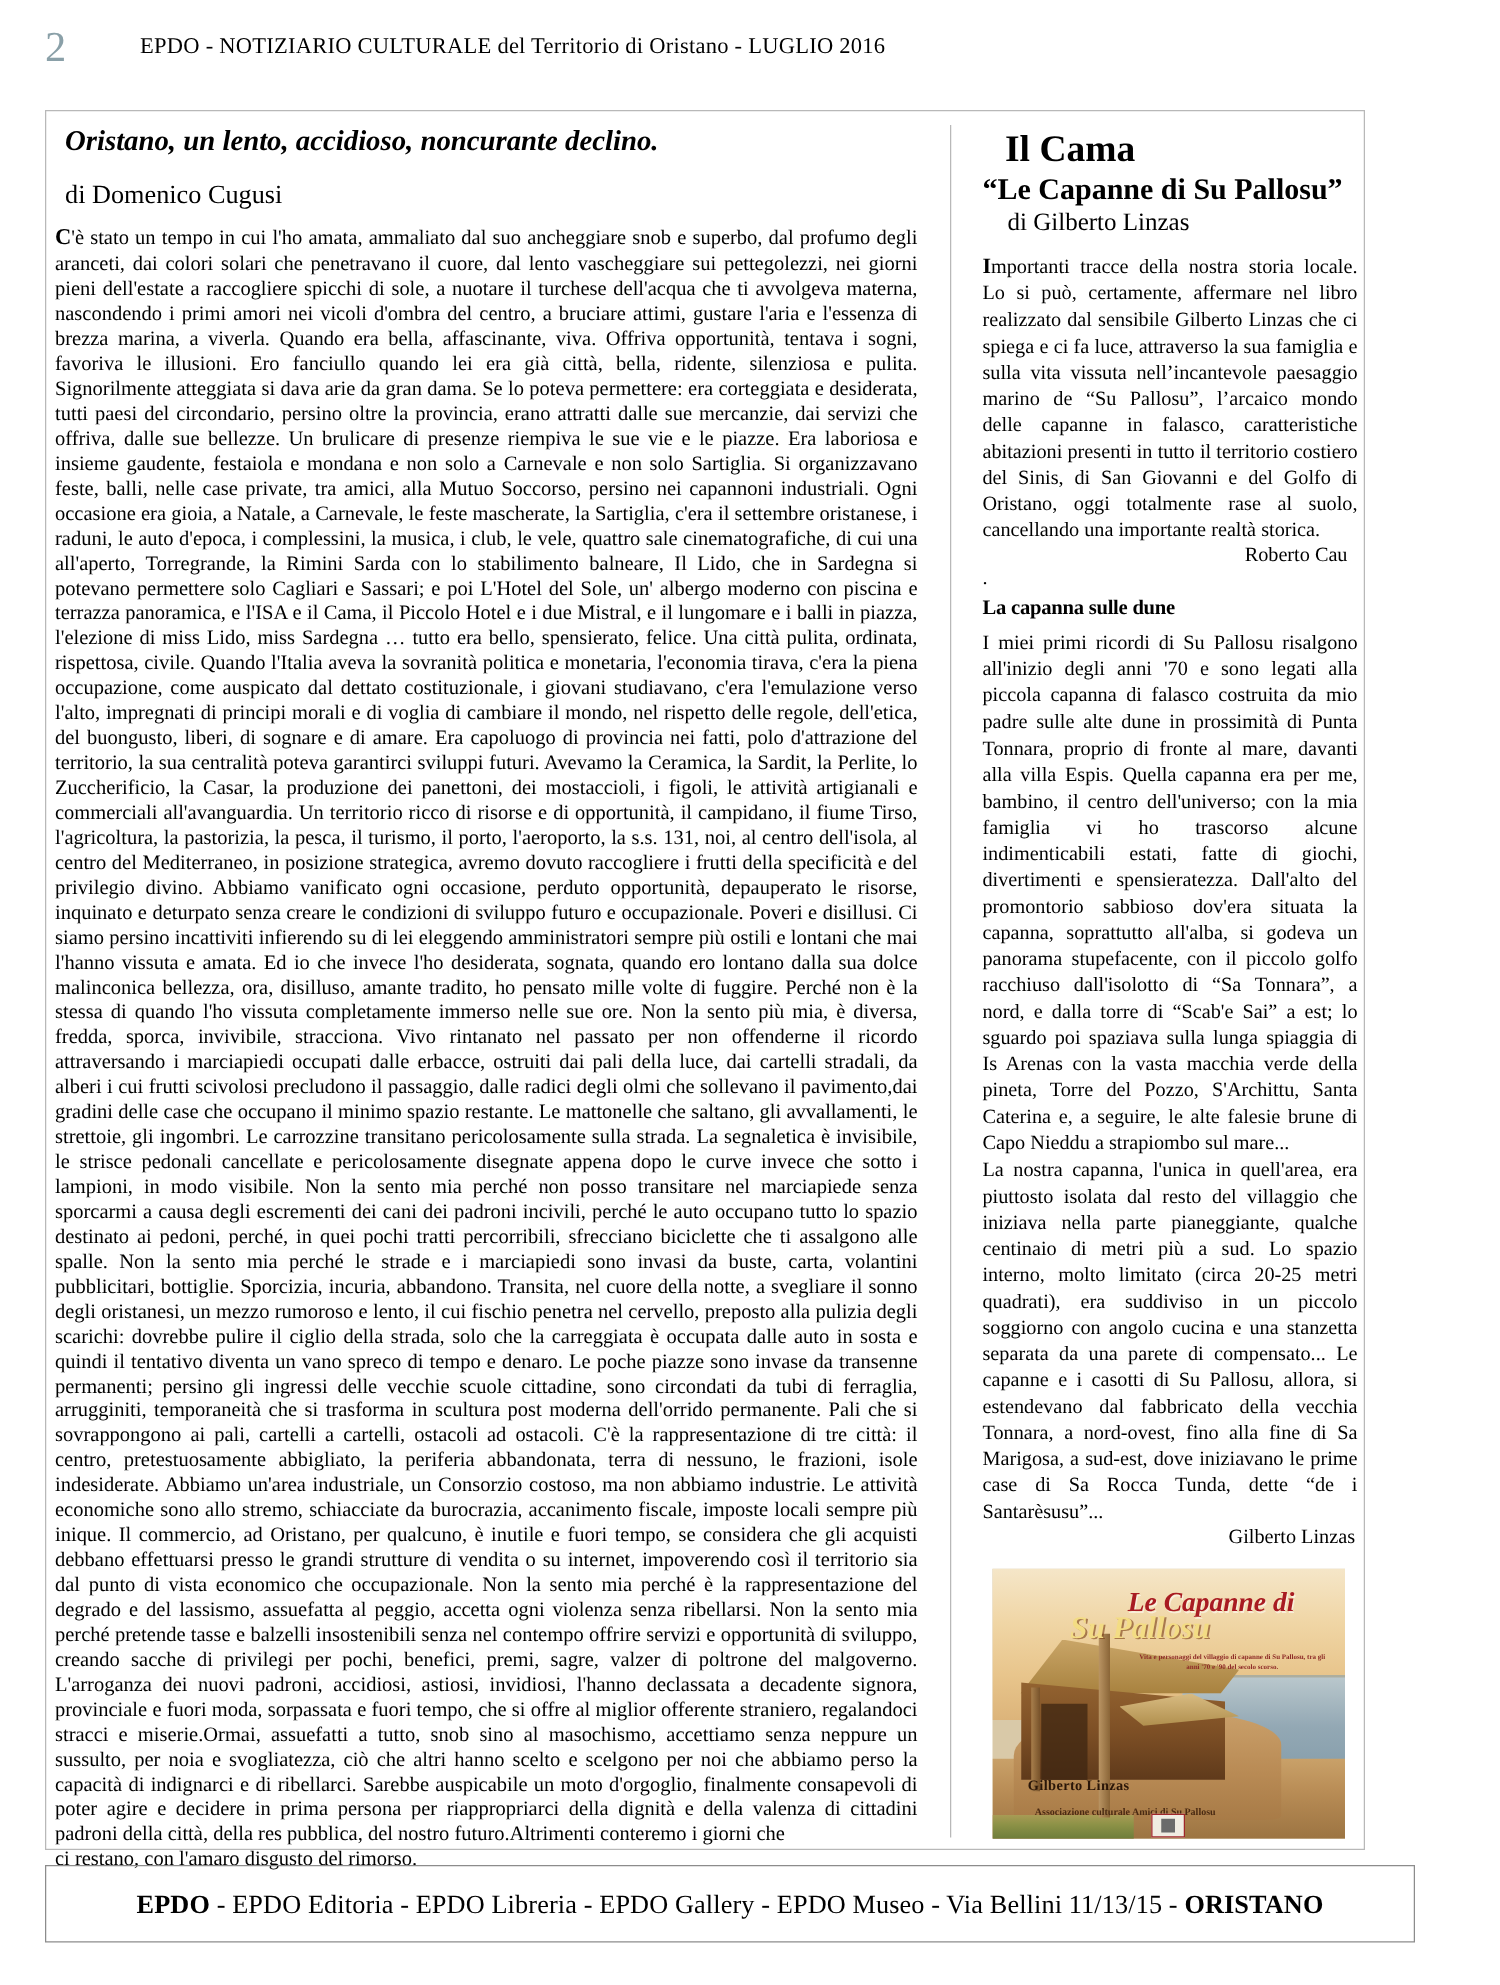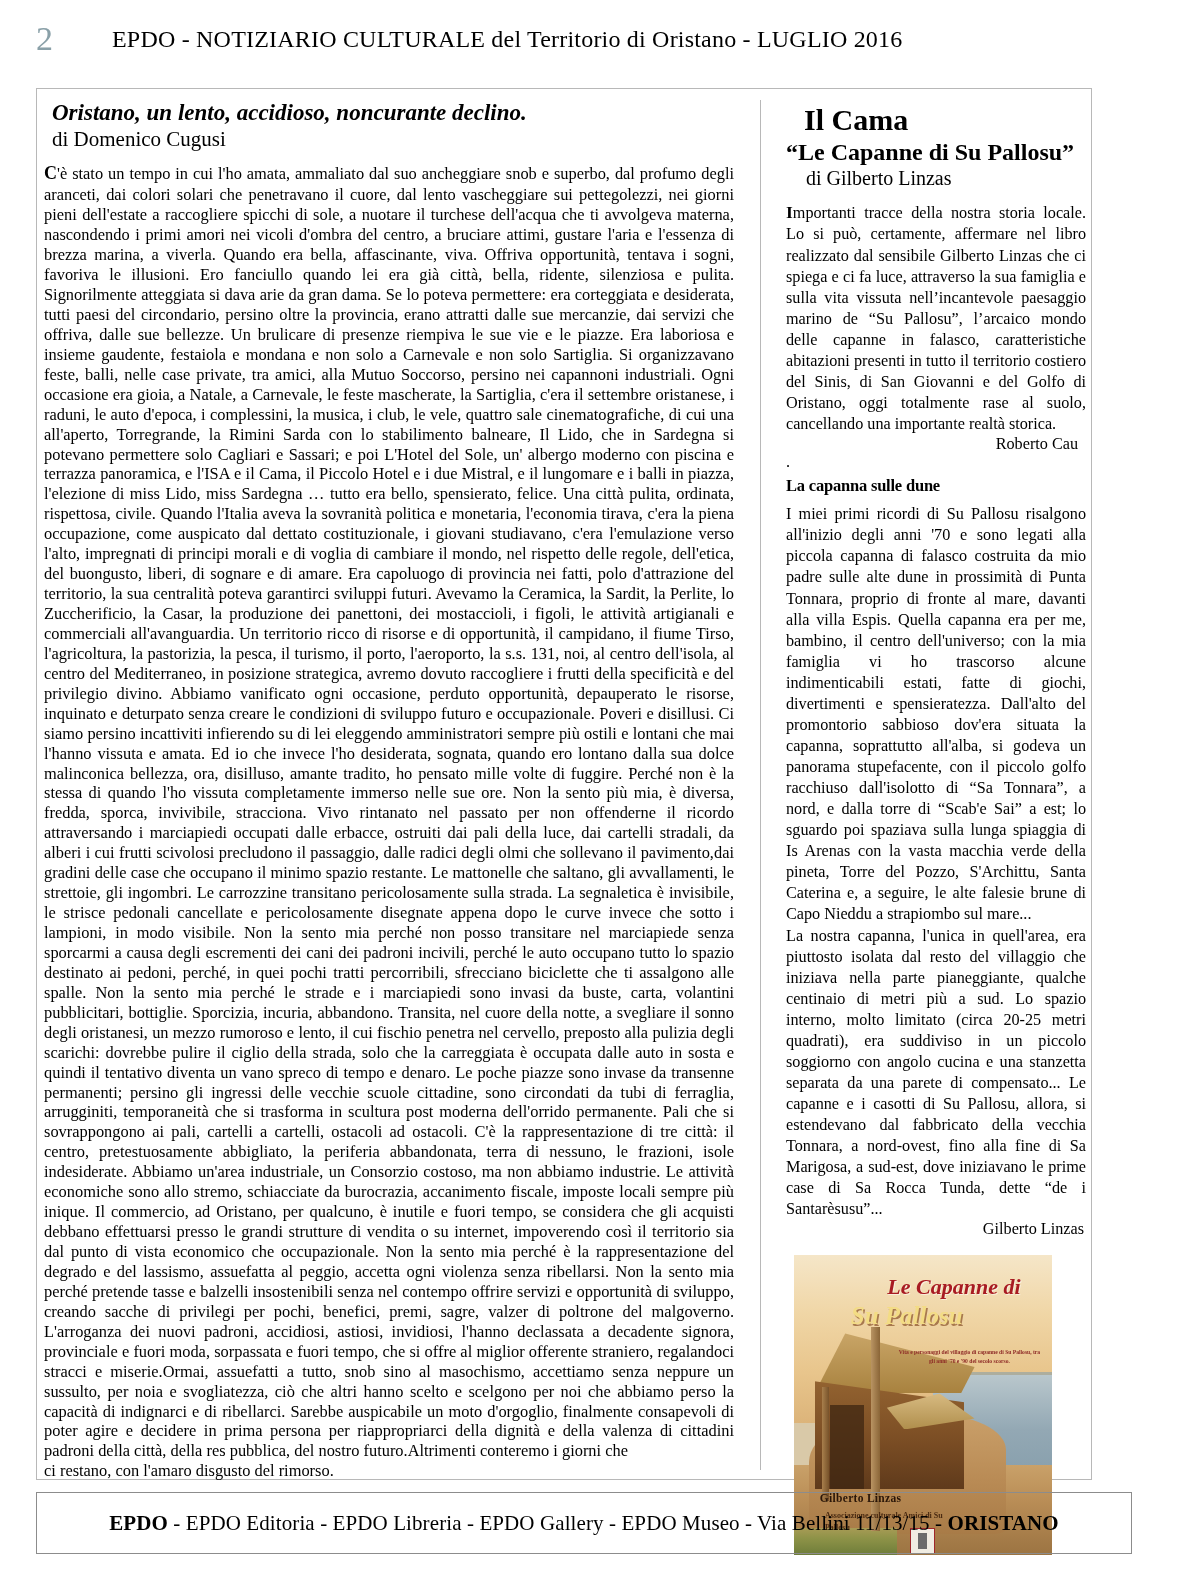--- a/index.html
+++ b/index.html
@@ -38,21 +38,21 @@
     top: -4px;
     font-family: "Liberation Serif", serif;
     font-size: 34px;
     color: #8aa0a8;
     line-height: 1;
   }
   .masthead-title {
     position: absolute;
     left: 112px;
     top: 0px;
-    font-size: 24px;
+    font-size: 18px;
     letter-spacing: 0.2px;
     white-space: nowrap;
     font-family: "Liberation Serif", serif;
   }
 
   
   .content-frame {
     position: absolute;
     left: 36px;
     top: 88px;
@@ -87,21 +87,21 @@
   .subhead {
     font-size: 23px;
     font-weight: bold;
     font-style: italic;
     line-height: 1.1;
     margin: 4px 0 0 8px;
   }
   .byline {
     font-size: 21px;
     line-height: 1.15;
-    margin: 2px 0 0 8px;
+    margin: 18px 0 0 8px;
   }
   .article-body {
     margin-top: 12px;
     font-size: 16.4px;
     line-height: 1.216;
     text-align: justify;
     text-justify: inter-word;
     hyphens: none;
   }
   .article-body .dropcap-lead {
@@ -188,22 +188,23 @@
   .memoir-signature {
     text-align: right;
     font-size: 16.2px;
     padding-right: 2px;
   }
 
   
   .cover-wrap {
     margin: 16px 0 0 8px;
     width: 258px;
-    height: 300px;
+    height: 216px;
     position: relative;
+    padding-left: 24px;
   }
   .cover {
     position: absolute;
     inset: 0;
     overflow: hidden;
     background: #d9c9a8;
   }
   .cover-sky {
     position: absolute;
     left: 0; top: 0; right: 0; height: 56%;

